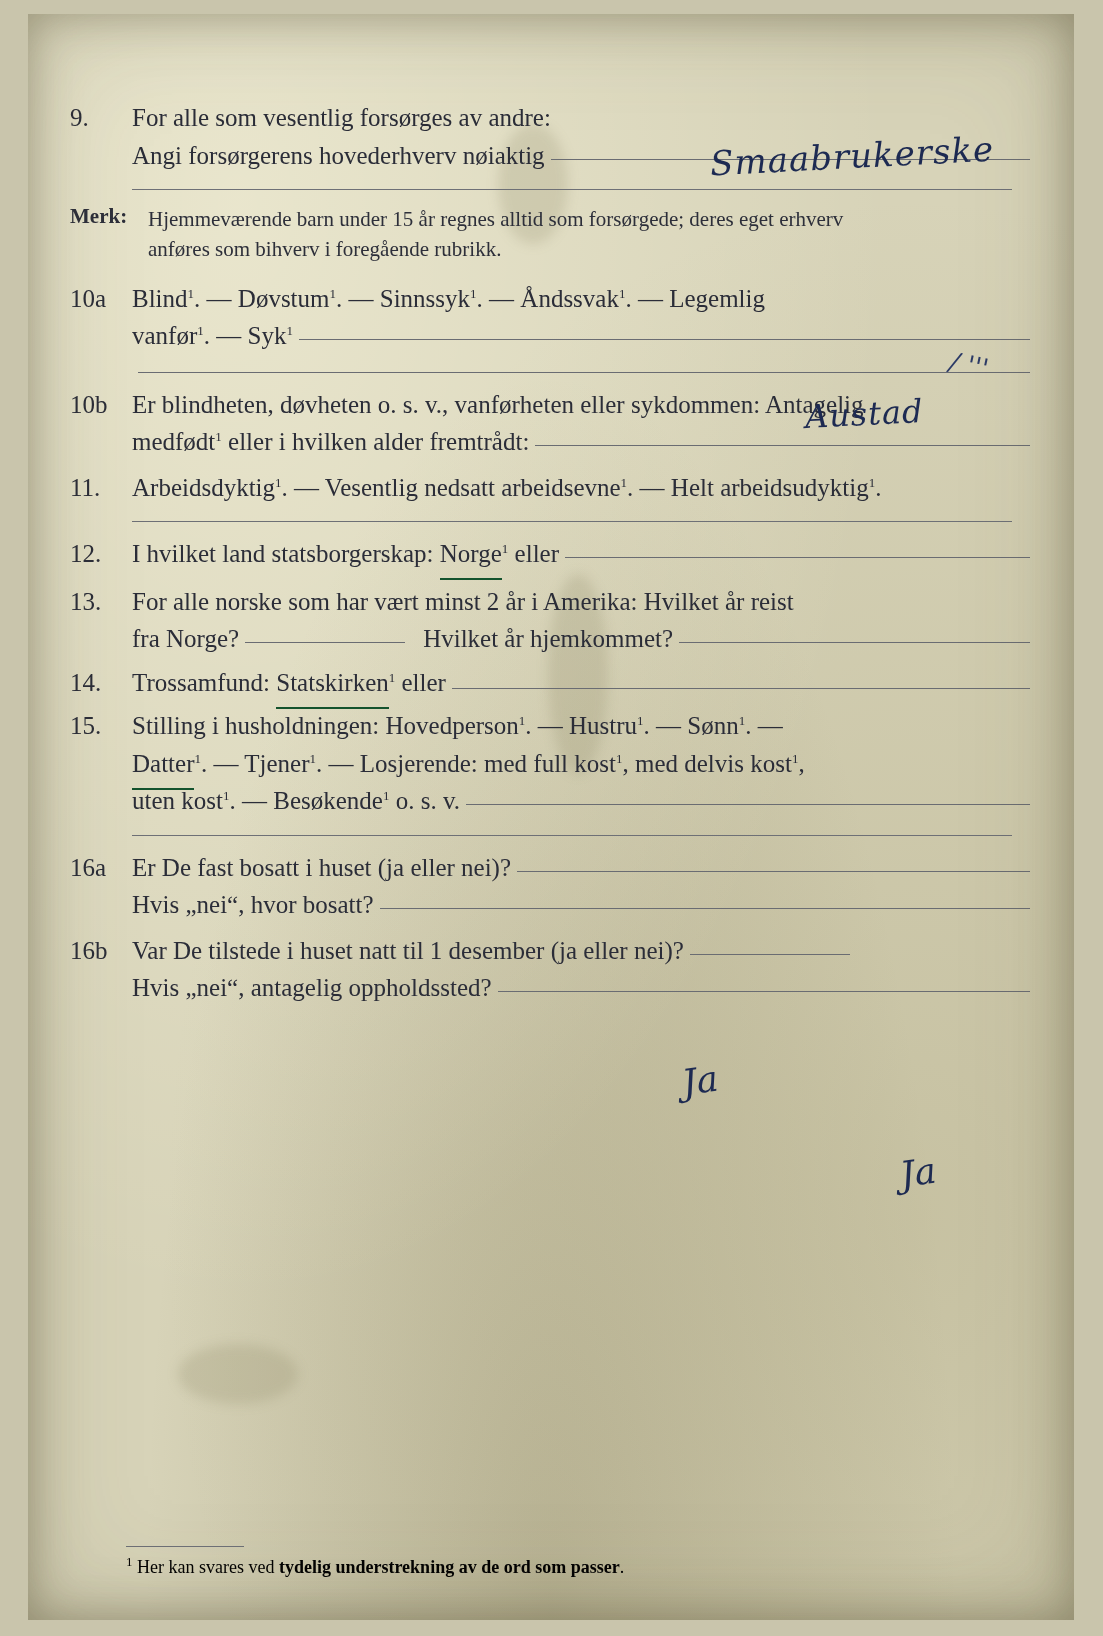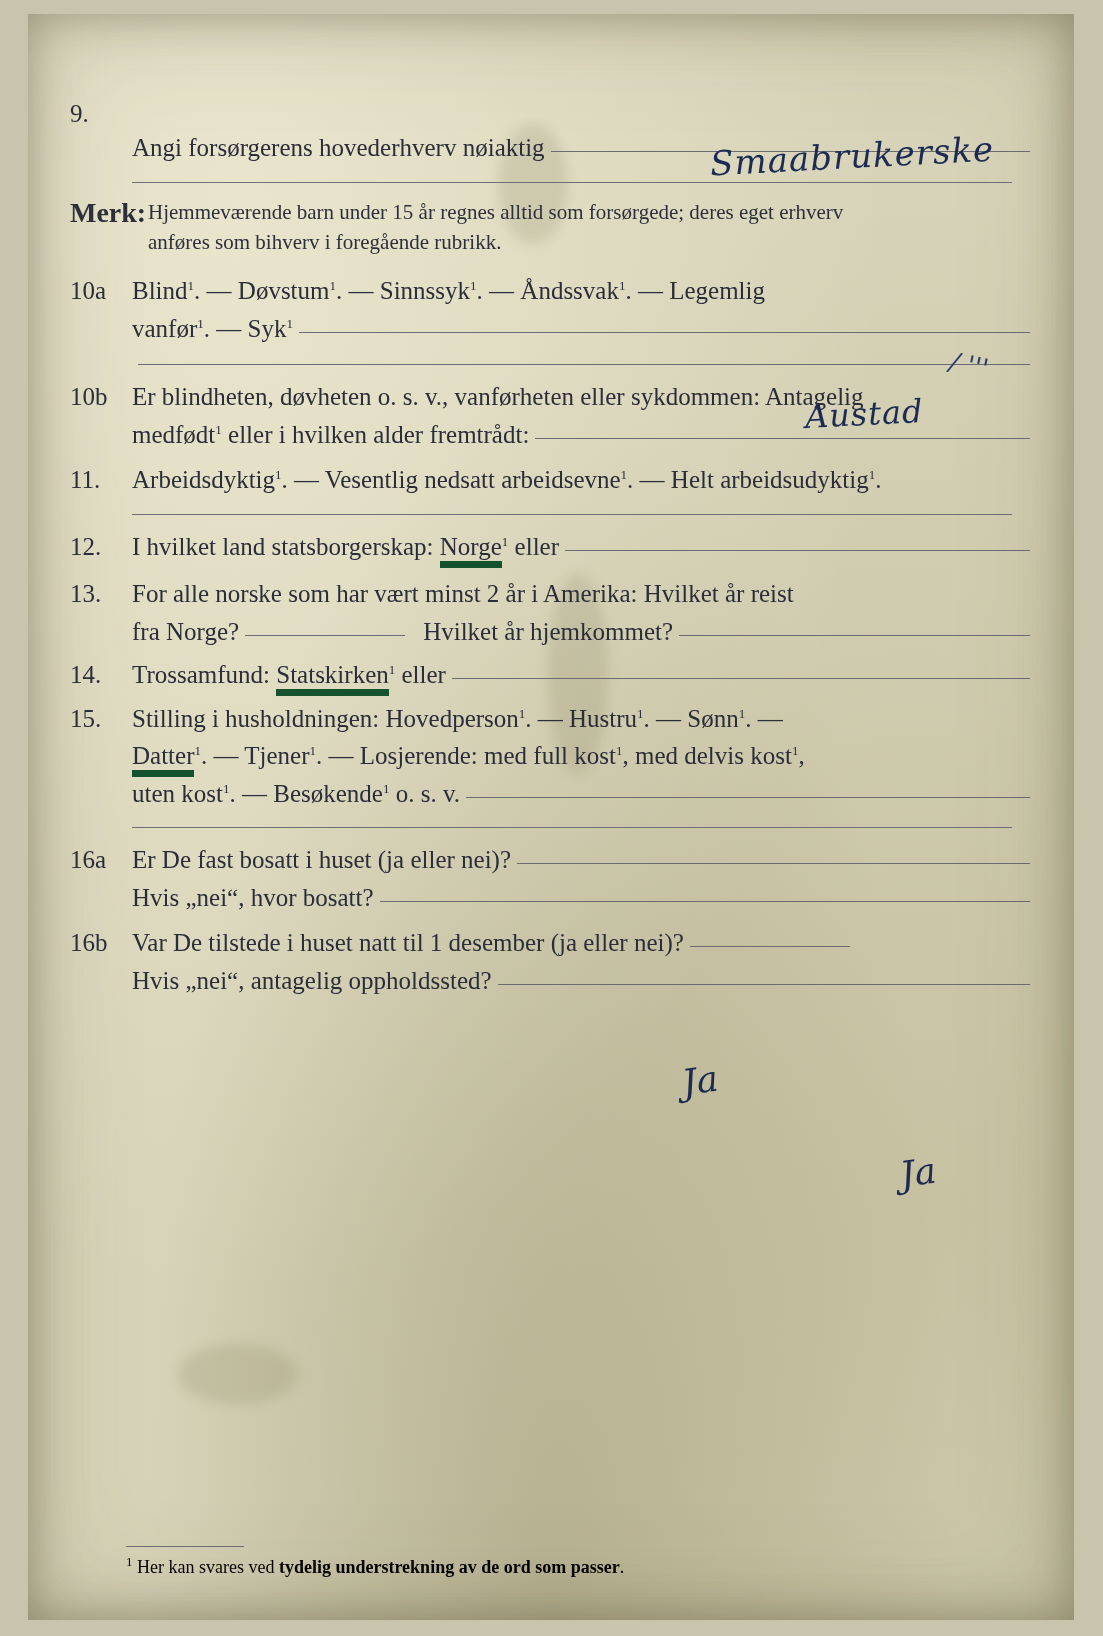--- a/index.html
+++ b/index.html
@@ -80,29 +80,29 @@
     width: 880px;
   }
   .note {
     display: flex;
     margin-top: 6px;
   }
   .note .lbl {
     width: 78px;
     flex: 0 0 78px;
     font-weight: bold;
-    font-size: 28px;
+    font-size: 21px;
   }
   .note .body {
     font-size: 21px;
     line-height: 1.45;
   }
   .underline-word {
-    border-bottom: 7px solid #14532d;
-    padding-bottom: 1px;
+    border-bottom: 2px solid #14532d;
+    padding-bottom: 11px;
   }
   
   .hand {
     font-family: "DejaVu Serif", serif;
     font-style: italic;
     color: #1d2a52;
     white-space: nowrap;
     pointer-events: none;
   }
   .hw1 {
@@ -175,20 +175,21 @@
     <div class="grain"></div>
 
     <div class="smudge" style="left:470px; top:110px; width:70px; height:120px;"></div>
     <div class="smudge" style="left:520px; top:560px; width:60px; height:200px;"></div>
     <div class="smudge" style="left:150px; top:1330px; width:120px; height:60px;"></div>
 
     <div class="content">
 
       <div class="row">
         <div class="num">9.</div>
+        <div class="txt">For alle som vesentlig forsørges av andre:</div>
       </div>
       <div class="row">
         <div class="num"></div>
         <div class="txt">Angi forsørgerens hovederhverv nøiaktig</div>
         <div class="fill"></div>
       </div>
 
       <hr class="hr">
 
       <div class="note">
@@ -252,21 +253,21 @@
         <div class="txt">For alle norske som har vært minst 2 år i Amerika: Hvilket år reist</div>
       </div>
       <div class="row">
         <div class="num"></div>
         <div class="txt">fra Norge?</div>
         <div class="fill short"></div>
         <div class="txt" style="margin-left:18px;">Hvilket år hjemkommet?</div>
         <div class="fill"></div>
       </div>
 
-      <div class="row" style="margin-top:8px;">
+      <div class="row" style="margin-top:8px;align-items:center;">
         <div class="num">14.</div>
         <div class="txt">
           <span>Trossamfund:</span>
           <span class="underline-word">Statskirken</span><span class="sup">1</span><span> eller</span>
         </div>
         <div class="fill"></div>
       </div>
 
       <div class="row" style="margin-top:8px;">
         <div class="num">15.</div>

